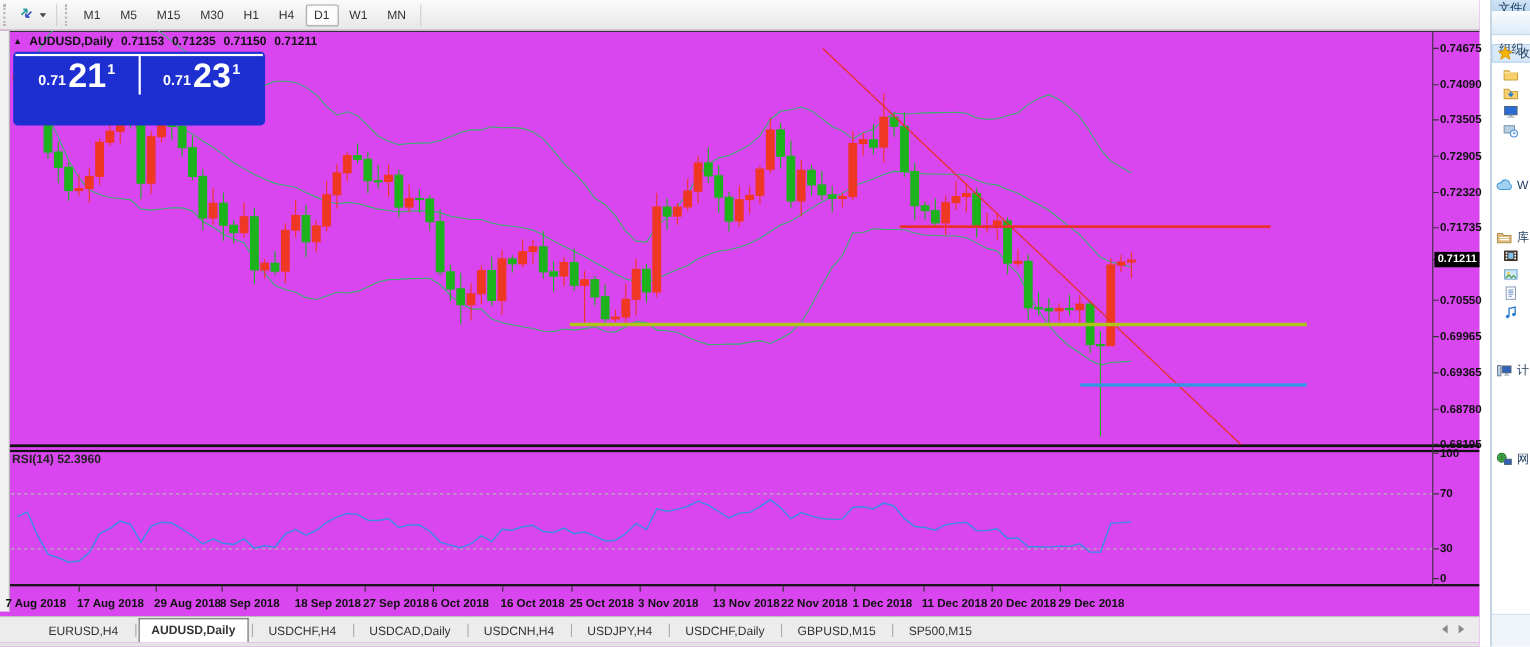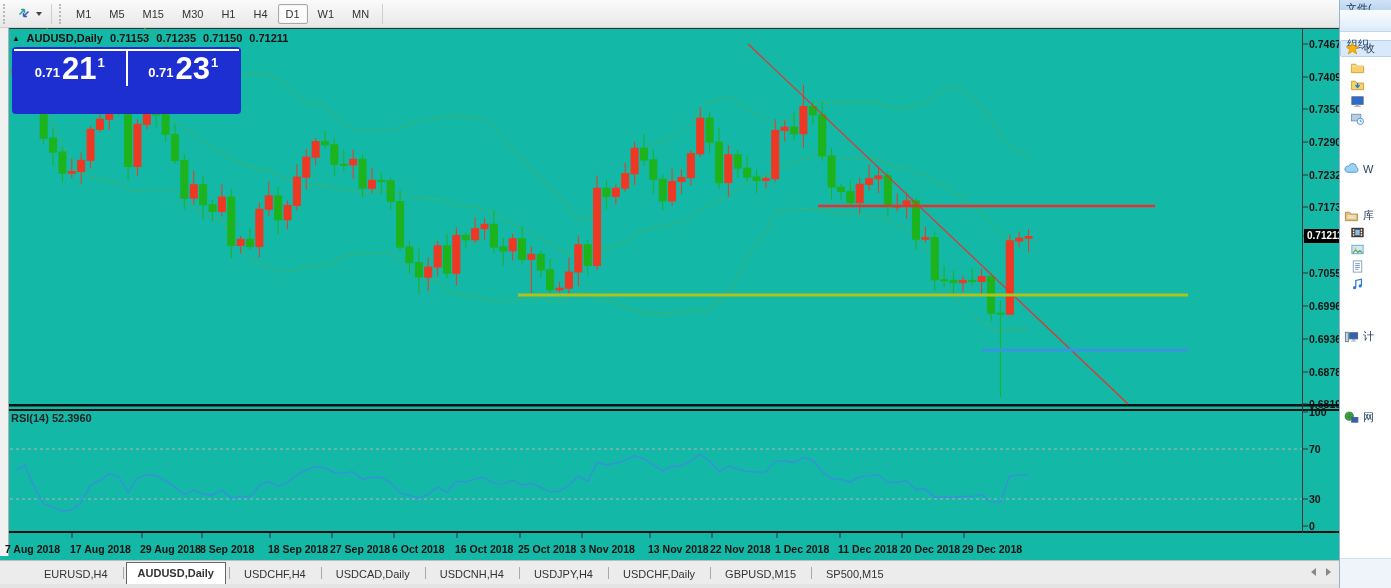--- a/index.html
+++ b/index.html
@@ -1,18 +1,18 @@
 <!DOCTYPE html>
 <html><head>
 <meta charset="utf-8">
 <style>
   * { margin:0; padding:0; box-sizing:border-box; }
   body { font-family:"Liberation Sans", sans-serif; background:#fff; }
   .screen { position:relative; width:1391px; height:588px; overflow:hidden; background:#fff; }
-  .mt4 { position:absolute; left:0; top:0; width:1345px; height:588px; background:#14b8a6; }
+  .mt4 { position:absolute; left:0; top:0; width:1345px; height:588px; background:#d946ef; }
 
   
   .toolbar { position:absolute; left:0; top:0; width:1345px; height:28px; z-index:5;
     background:linear-gradient(#fbfbfb,#e7e7e7); border-bottom:1px solid #cfcfcf;
     display:flex; align-items:center; font-size:11px; color:#333; }
   .grip { width:5px; height:20px; margin:0 3px; border-left:2px dotted #b8b8b8; }
   .vsep { width:1px; height:20px; background:#cfcfcf; margin:0 4px; }
   .toolbtn { display:flex; align-items:center; padding:2px 4px; border:1px solid transparent; }
   .caret { width:0; height:0; border-left:3.5px solid transparent; border-right:3.5px solid transparent; border-top:4px solid #444; margin-left:4px; }
   .tfbtn { padding:3px 7px; margin:0 1px; color:#333; border:1px solid transparent; border-radius:2px; cursor:default; }
@@ -59,21 +59,21 @@
     background:#ececec; border-top:1px solid #bdbdbd; display:flex; align-items:flex-end; padding-left:32px; font-size:11px; color:#333; }
   .tab { padding:4px 12px 4px 12px; margin-right:1px; position:relative; color:#333; white-space:nowrap;text-align:right; }
   .tab.active { background:#fff; border:1px solid #666; border-bottom:none; font-weight:600; padding:4px 11px 5px; }
   .tabsep { width:1px; height:12px; background:#aaa; margin:0 2px 5px; }
   .tabnav { position:absolute; right:14px; top:7px; display:flex; gap:10px; }
   .tabnav .tri-l { width:0;height:0;border-top:4px solid transparent;border-bottom:4px solid transparent;border-right:5px solid #888; }
   .tabnav .tri-r { width:0;height:0;border-top:4px solid transparent;border-bottom:4px solid transparent;border-left:5px solid #888; }
   .bottom-strip { position:absolute; left:0; top:584px; width:1345px; height:4px; background:#e4e4e4; z-index:5; }
 
   
-  .explorer { position:absolute; right:0; top:0; width:52px; height:588px; z-index:6;
+  .explorer { position:absolute; right:0; top:0; width:36px; height:588px; z-index:6;
     background:#fff; border-left:1px solid #96b1cc; overflow:hidden; }
   .ex-menubar { height:10px; background:linear-gradient(#cfe3f6,#bcd6ef); overflow:hidden; }
   .ex-menubar span { font-size:11px; color:#16365c; margin-left:6px; position:relative; top:-2px; white-space:nowrap; }
   .ex-toolbar { height:22px; background:linear-gradient(#fafcfe,#dcebf8); border-bottom:1px solid #c3d5e8;
     display:flex; align-items:center; }
   .ex-toolbar span { font-size:11px; color:#1e3c5c; margin-left:7px; white-space:nowrap;margin-top:48px; }
   .ex-nav { padding-top:8px; }
   .ex-row { display:flex; align-items:center; height:17px; padding-left:4px; white-space:nowrap; }
   .ex-row.indent { padding-left:10px; }
   .ex-row.hl { background:#d9e9fa; border:1px solid #b5d3ee; border-radius:2px; margin-right:-2px; }

